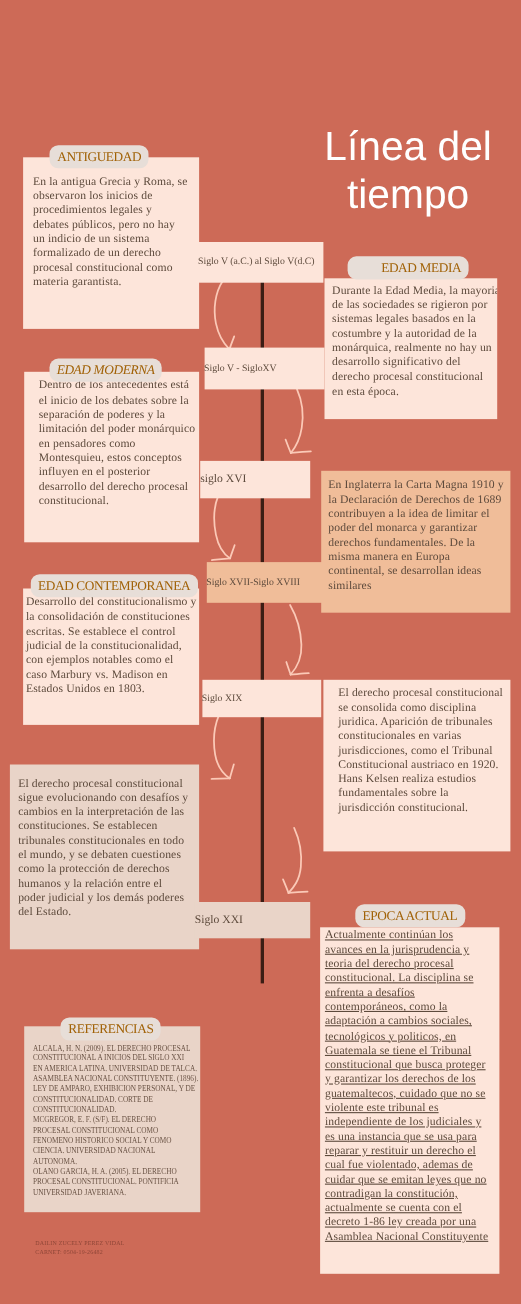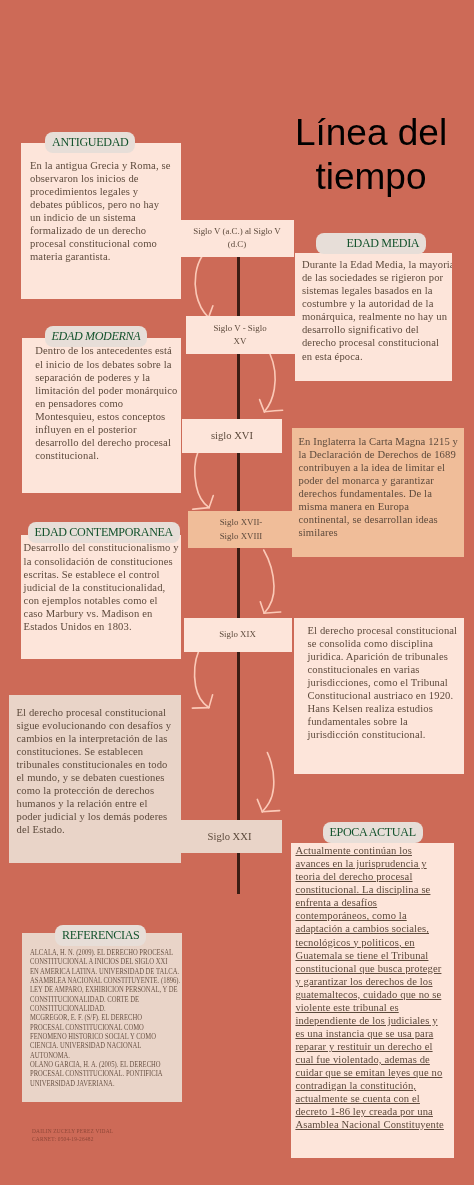--- a/index.html
+++ b/index.html
@@ -10,39 +10,39 @@
   .abs{position:absolute;box-sizing:border-box;}
 
   
   #header-box{left:23px;top:21px;width:432px;height:71px;background:#efbe98;
       border:1.4px solid #2e1a10;display:flex;align-items:center;justify-content:center;}
   #header-title{font-family:"Liberation Sans",sans-serif;font-size:26.4px;line-height:30px;
       color:#43230f;text-align:center;letter-spacing:.1px;font-weight:400;width:100%;}
 
   
   #subtitle{left:271px;top:111px;width:200px;text-align:center;
-      font-family:"Liberation Sans",sans-serif;font-size:37px;line-height:44px;color:#000000;}
+      font-family:"Liberation Sans",sans-serif;font-size:37px;line-height:44px;color:#ffffff;}
 
   
   #spine{left:237px;top:255px;width:2.8px;height:639px;background:#3b1d14;}
 
   
   .card{background:#fde5da;}
   .card-salmon{background:#f0bd99;}
   .card-ref{background:#e9d4c8;}
   .ctext{color:#5d4a3c;font-size:10.6px;line-height:13.05px;letter-spacing:.12px;
       white-space:nowrap;}
 
   .pill{background:#e7ded8;border-radius:8px;display:inline-flex;align-items:center;
-      justify-content:center;color:#14532d;font-size:12.1px;letter-spacing:-0.35px;
+      justify-content:center;color:#a16207;font-size:12.1px;letter-spacing:-0.35px;
       padding:0 7px;height:21px;white-space:nowrap;line-height:21px;}
 
   .erabox{overflow:hidden;}
 
-  .sigbox{display:flex;flex-direction:column;align-items:center;justify-content:center;
+  .sigbox{display:flex;flex-direction:row;align-items:center;justify-content:flex-start;
       color:#5d4a3c;font-size:8.9px;line-height:13.2px;text-align:center;white-space:nowrap;}
 
   .foot{color:#8f4637;font-size:5.4px;line-height:8px;letter-spacing:.2px;
       font-family:"Liberation Serif",serif;}
 
   #ref-lines{color:#6a5345;font-size:8.3px;line-height:9.35px;letter-spacing:0;
       transform:scaleX(0.795);transform-origin:left top;width:200px;white-space:nowrap;}
 
   .arrow{position:absolute;overflow:visible;}
   .arrow path{fill:none;stroke:#fbc9b7;stroke-width:1.6;stroke-linecap:round;stroke-linejoin:round;}
@@ -137,21 +137,21 @@
       </div>
   </div>
   <div class="abs pill" style="left:44.5px;top:326px;font-style:italic;">EDAD MODERNA</div>
 
   <div class="abs card sigbox" style="left:182px;top:419px;width:100px;height:34px;font-size:10.6px;">
     <div>siglo XVI</div>
   </div>
 
   <div class="abs card-salmon erabox" style="left:292.3px;top:427.8px;width:171.7px;height:128.9px;">
     <div class="ctext" style="position:absolute;left:6.2px;top:7.2px;">
-        <div>En Inglaterra la Carta Magna 1215 y</div>
+        <div>En Inglaterra la Carta Magna 1910 y</div>
         <div>la Declaración de Derechos de 1689</div>
         <div>contribuyen a la idea de limitar el</div>
         <div>poder del monarca y garantizar</div>
         <div>derechos fundamentales. De la</div>
         <div>misma manera en Europa</div>
         <div>continental, se desarrollan ideas</div>
         <div>similares</div>
       </div>
   </div>
 

